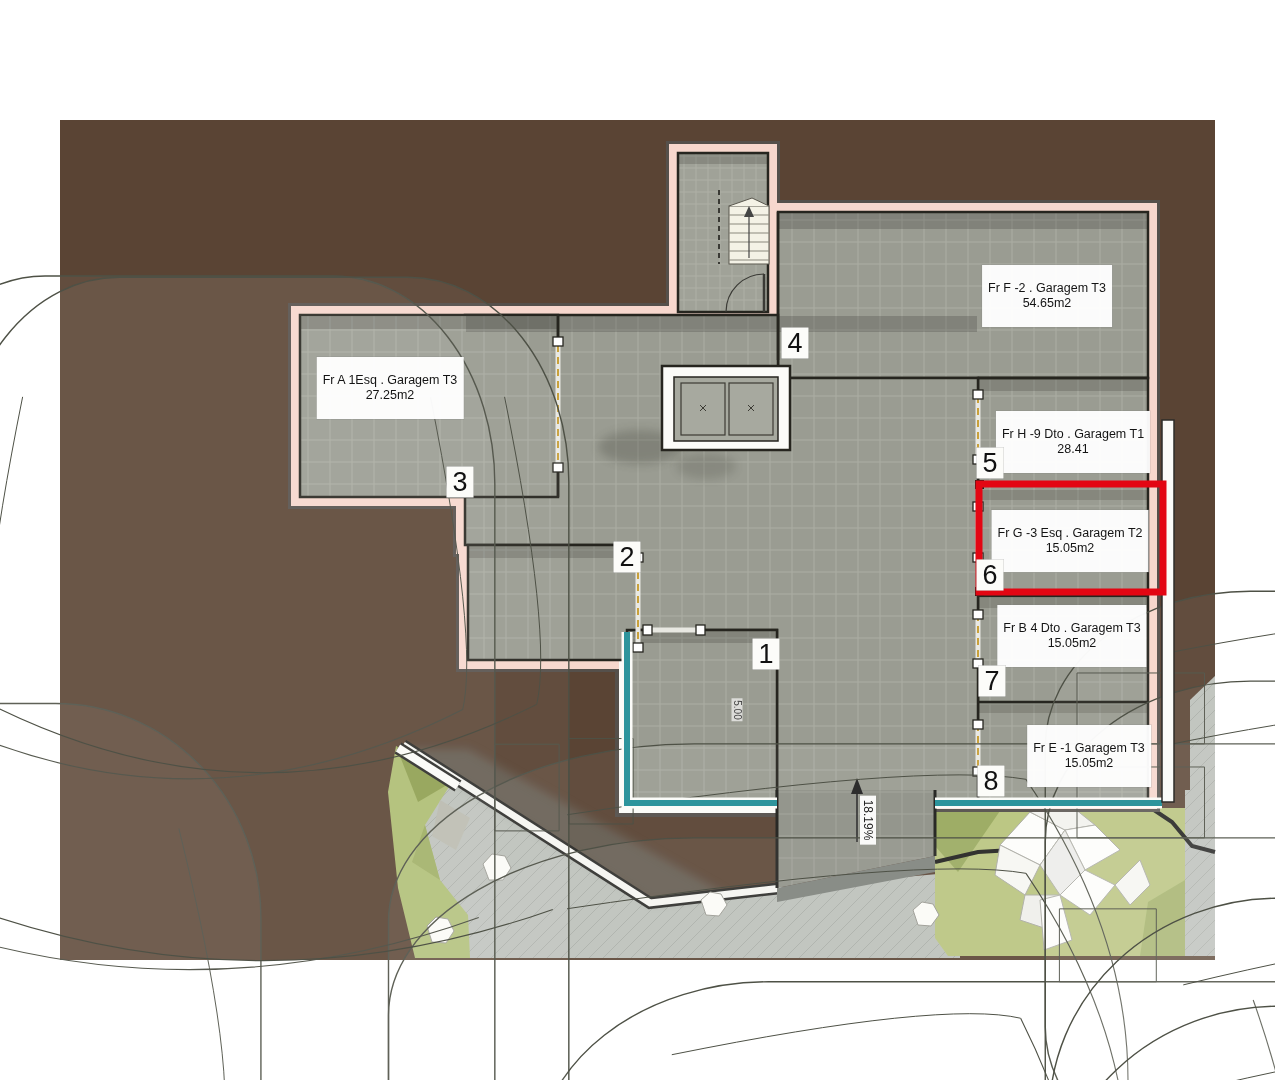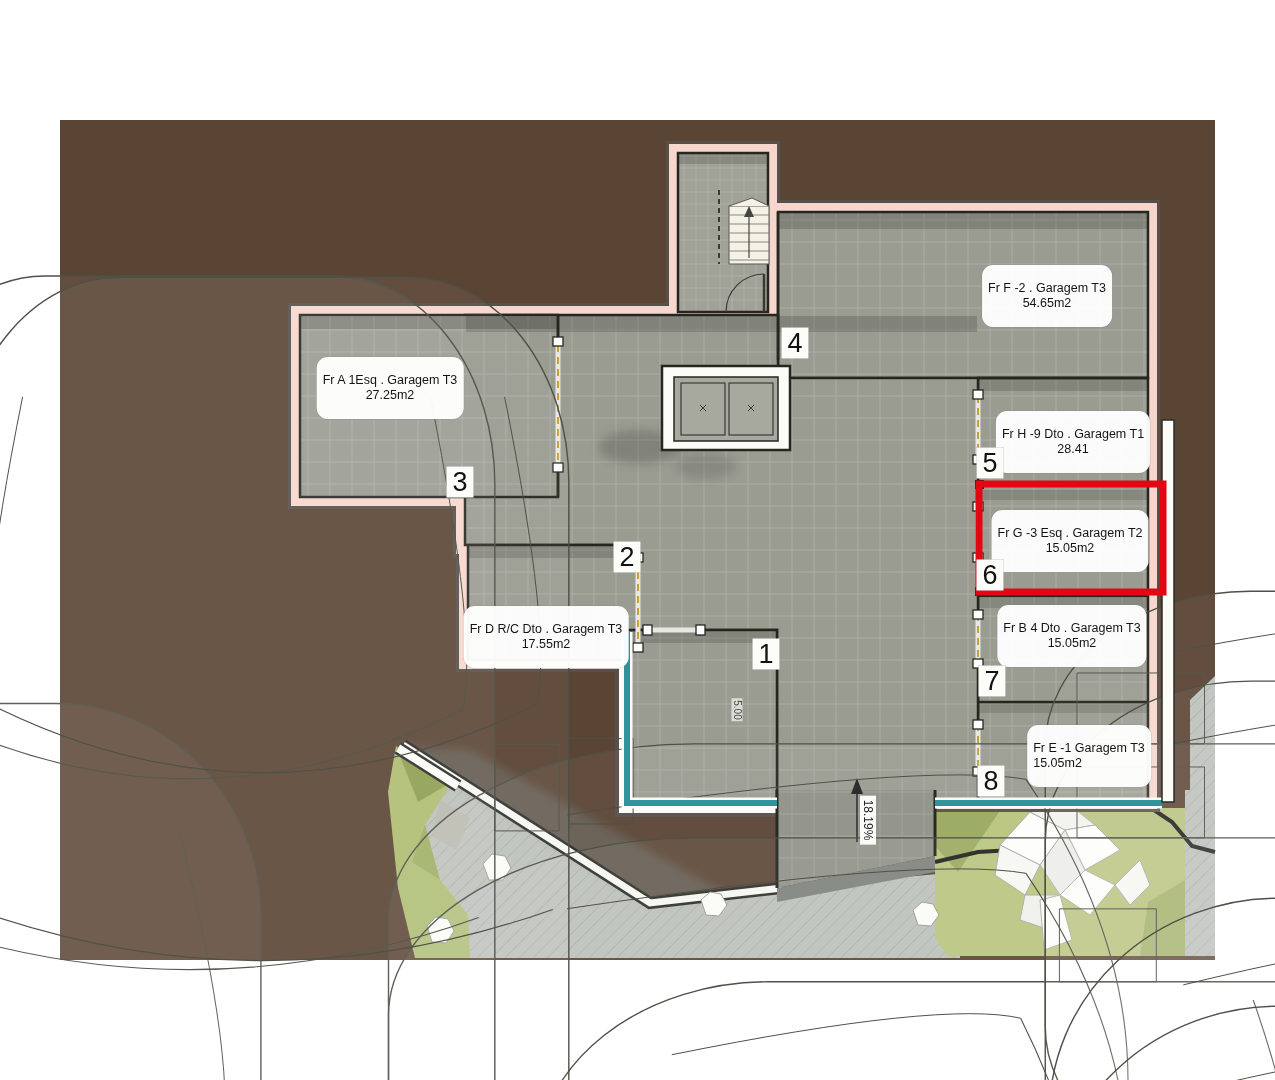--- a/index.html
+++ b/index.html
@@ -1,22 +1,22 @@
 <!DOCTYPE html>
 <html><head>
 <meta charset="utf-8">
 <style>
   html,body{margin:0;padding:0;background:#ffffff;}
   .stage{position:relative;width:1275px;height:1080px;background:#ffffff;overflow:hidden;
          font-family:"Liberation Sans", sans-serif;}
   .plan-svg{position:absolute;left:0;top:0;}
   .lbl{position:absolute;transform:translate(-50%,-50%);background:rgba(255,255,255,.96);
        color:#141414;font-size:12.5px;line-height:15px;text-align:center;padding:16px 6px;
-       white-space:nowrap;box-shadow:0 0 0 .5px rgba(120,120,120,.35);border-radius:11px;}
-  .lbl-left{text-align:left;}
+       white-space:nowrap;box-shadow:0 0 0 .5px rgba(120,120,120,.35);}
+  .lbl-left{text-align:center;}
   .lbl .l2{display:block;}
   .marker{position:absolute;transform:translate(-50%,-50%);background:#fcfcf9;color:#111;
           font-size:27px;line-height:31px;padding:0 6px;font-weight:400;
           box-shadow:0 0 0 .5px rgba(100,100,100,.3);}
   .rot90{transform:translate(-50%,-50%) rotate(90deg);}
   .ramp-lbl{position:absolute;background:rgba(255,255,255,.95);color:#222;font-size:12px;
             padding:1px 4px;white-space:nowrap;}
   .dim-lbl{position:absolute;background:rgba(255,255,255,.65);color:#444;font-size:10px;
            padding:0 2px;white-space:nowrap;}
 </style>
@@ -252,24 +252,20 @@
 
   <rect x="1162" y="420" width="12" height="382" fill="#fbfbf8" stroke="#2e2c29" stroke-width="1.5"></rect>
 
   <g>
     <rect x="975" y="480" width="9" height="9" fill="#1c1c1a"></rect>
     <rect x="975" y="587" width="9" height="9" fill="#1c1c1a"></rect>
     <rect x="979" y="484" width="184" height="108" fill="none" stroke="#e30613" stroke-width="7"></rect>
   </g>
 </svg>
 
-<div class="lbl" style="left:546px;top:637px">
-  <span>Fr D R/C Dto . Garagem T3</span>
-  <span class="l2">17.55m2</span>
-</div>
 <div class="lbl" style="left:390px;top:388px">
   <span>Fr A 1Esq . Garagem T3</span>
   <span class="l2">27.25m2</span>
 </div>
 <div class="lbl" style="left:1047px;top:296px">
   <span>Fr F -2 . Garagem T3</span>
   <span class="l2">54.65m2</span>
 </div>
 <div class="lbl" style="left:1073px;top:442px">
   <span>Fr H -9 Dto . Garagem T1</span>

